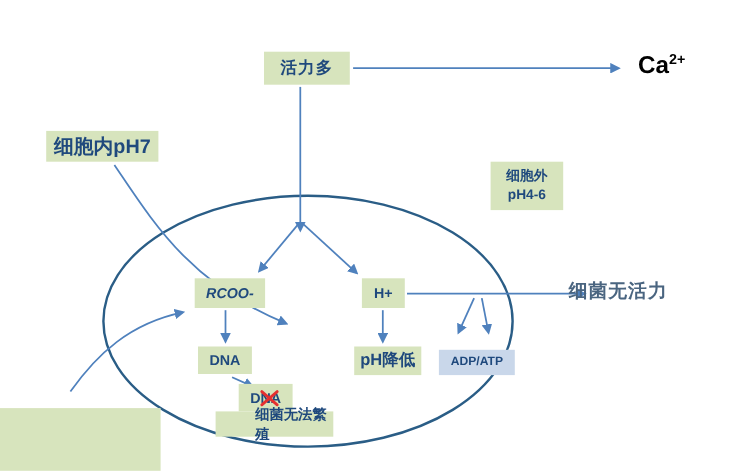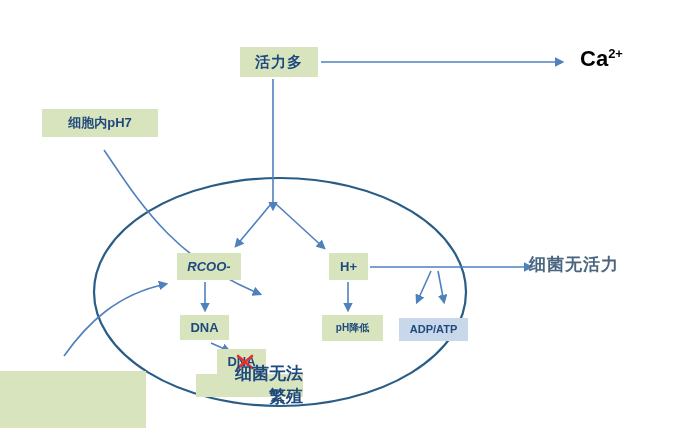--- a/index.html
+++ b/index.html
@@ -24,49 +24,49 @@
     overflow:hidden;
   }
   .layer{ position:absolute; left:0; top:0; }
   .arrow{ stroke:var(--arrow-blue); stroke-width:1.6; fill:none; }
   .arrowhead{ fill:var(--arrow-blue); }
   .cell{ stroke:var(--ellipse-blue); stroke-width:2.2; fill:none; }
   .box{
     position:absolute;
     display:flex; flex-direction:column;
     align-items:center; justify-content:center;
-    text-align:right;
+    text-align:left;
     background:var(--box-green);
     color:var(--text-dark-blue);
     font-weight:bold;
     font-size:12px;
     line-height:1.35;
   }
   .box-huolidu{ left:240px; top:47px; width:78px; height:30px; font-size:15px; letter-spacing:1px; }
-  .box-intracellular{ left:42px; top:109px; width:116px; height:28px; font-size:13px; }
+  .box-intracellular{ left:42px; top:119px; width:102px; height:28px; font-size:18px; }
   .box-extracellular{ left:446px; top:147px; width:66px; height:44px; font-size:12.5px; }
   .box-rcoo{ left:177px; top:253px; width:64px; height:27px; font-size:13px;font-style:italic; }
   .box-h{ left:329px; top:253px; width:39px; height:27px; font-size:13px; }
   .box-dna{ left:180px; top:315px; width:49px; height:25px; font-size:13px; }
   .box-dna-blocked{ left:217px; top:349px; width:49px; height:25px; font-size:13px; }
-  .box-ph-down{ left:322px; top:315px; width:61px; height:26px; font-size:10px; }
+  .box-ph-down{ left:322px; top:315px; width:61px; height:26px; font-size:15px; }
   .box-adp{ left:399px; top:307px; width:69px; height:23px; font-size:11px; background:var(--box-blue);margin-top:11px; }
-  .box-no-repro{ left:196px; top:374px; width:107px; height:23px; font-size:17px;padding-left:36px; }
+  .box-no-repro{ left:196px; top:374px; width:107px; height:23px; font-size:13px;padding-left:36px; }
   .box-destroy{
     left:0px; top:371px; width:146px; height:57px;
     align-items:flex-start; text-align:left;
     padding:6px 4px 6px 7px; font-size:12.5px; line-height:1.55;
   }
   .ca-label{
     position:absolute; left:580px; top:46px;
     color:var(--ca-text); font-size:22px; font-weight:600;
   }
   .ca-label sup{ font-size:13px; font-weight:700; }
   .no-vitality{
-    position:absolute; left:529px; top:253px;
+    position:absolute; left:517px; top:253px;
     color:var(--slate-text); font-size:17px; font-weight:bold;
     letter-spacing:1px;
   }
   .cross-icon{
     position:absolute; left:50%; top:50%;
     transform:translate(-35%,-50%);
   }
   .cross-icon line{ stroke:var(--cross-red); stroke-width:2.6; stroke-linecap:round; }
 </style>
 </head>
@@ -100,20 +100,24 @@
   <div class="box box-huolidu">
     <span>活力多</span>
   </div>
 
   <div class="ca-label"><span>Ca</span><sup>2+</sup></div>
 
   <div class="box box-intracellular">
     <span>细胞内pH7</span>
   </div>
 
+  <div class="box box-extracellular">
+    <span>细胞外</span>
+    <span>pH4-6</span>
+  </div>
 
   <div class="box box-rcoo">
     <span>RCOO-</span>
   </div>
 
   <div class="box box-h">
     <span>H+</span>
   </div>
 
   <div class="box box-dna">

